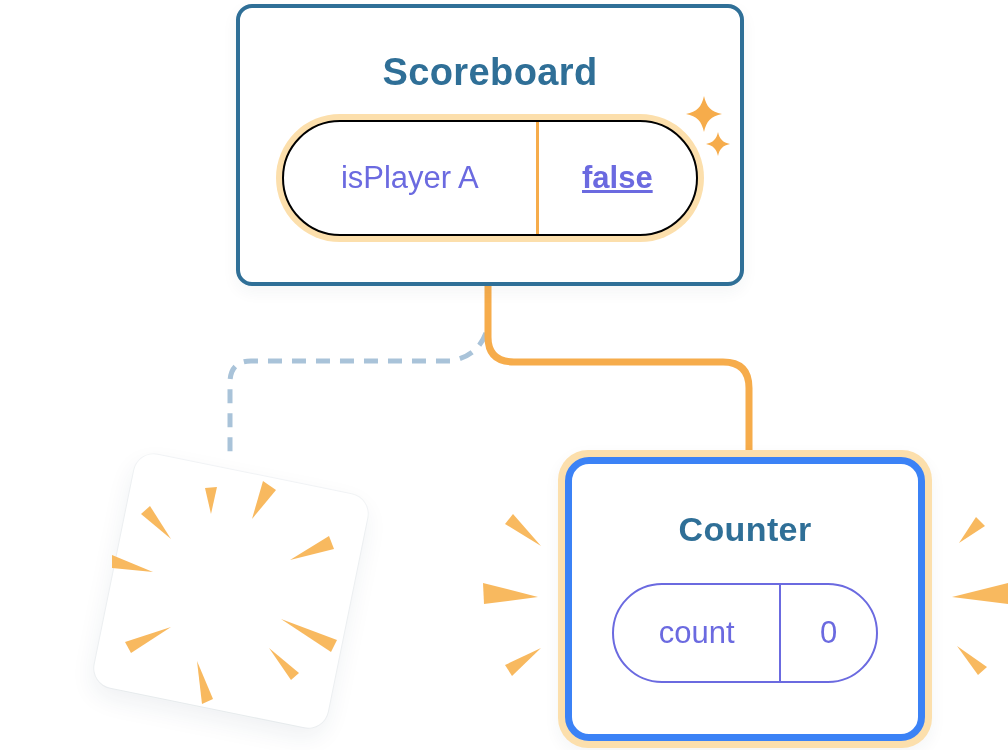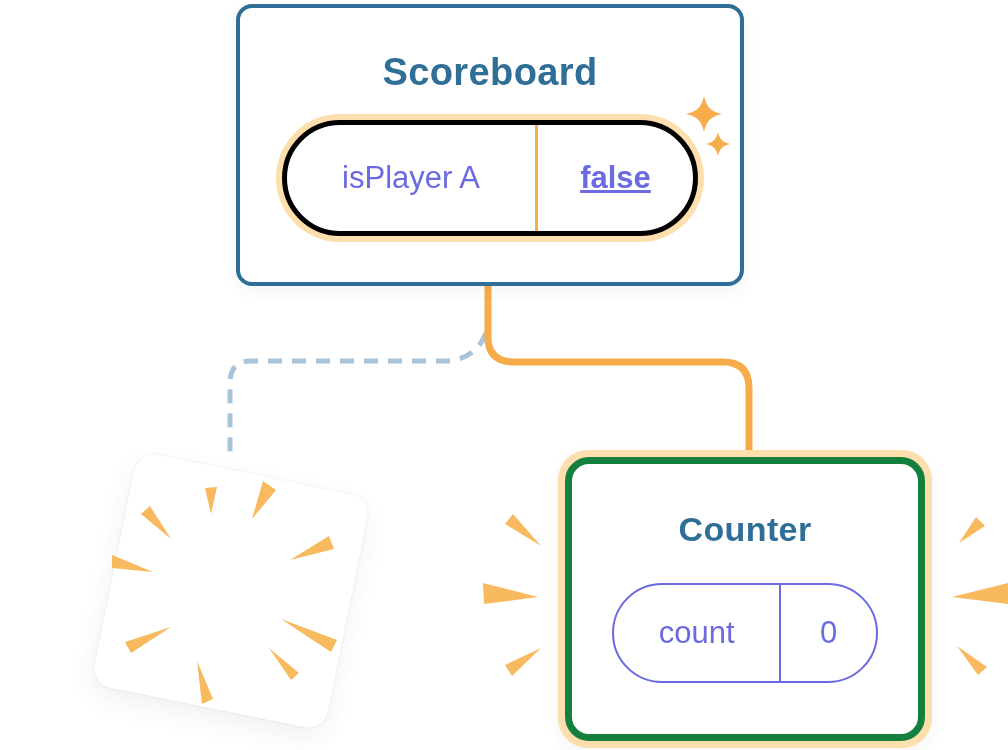--- a/index.html
+++ b/index.html
@@ -19,35 +19,35 @@
     background:#fff; border:4px solid #2F6F97; border-radius:16px;
     box-sizing:border-box; z-index:2;
     box-shadow:0 6px 16px rgba(30,60,80,0.05);
   }
   .scoreboard .card-title { margin-top:42px; font-size:38px; line-height:44px; }
   .sb-pill-halo {
     position:absolute; left:36px; top:106px; width:428px; height:128px;
     background:#FCDFAC; border-radius:999px; padding:6px; box-sizing:border-box;
   }
   .sb-pill {
-    width:100%; height:100%; background:#fff; border:5px solid #000000;
+    width:100%; height:100%; background:#fff; border:2px solid #000000;
     border-radius:999px; box-sizing:border-box; display:flex; overflow:hidden;text-align:center;
   }
   .sb-pill .name  { flex:1.6; }
   .sb-pill .value { flex:1;text-decoration:underline; }
   .divider-orange { width:3px; background:#F6AC4B; }
 
   
   .counter-halo {
     position:absolute; left:558px; top:450px; width:374px; height:298px;
     background:#FCDFAC; border-radius:30px; padding:7px; box-sizing:border-box;
     z-index:2; box-shadow:0 6px 16px rgba(30,60,80,0.05);
   }
   .counter-card {
-    width:100%; height:100%; background:#fff; border:7px solid #15803d;
+    width:100%; height:100%; background:#fff; border:7px solid #3b82f6;
     border-radius:24px; box-sizing:border-box;
   }
   .counter-card .card-title { margin-top:44px; font-size:34px; line-height:42px; }
   .counter-pill {
     margin:33px auto 0; width:266px; height:100px; box-sizing:border-box;
     border:2px solid #6B6AE0; border-radius:999px; display:flex; overflow:hidden;
     background:#fff;
   }
   .counter-pill .name  { flex:1.75; }
   .counter-pill .value { flex:1; }

